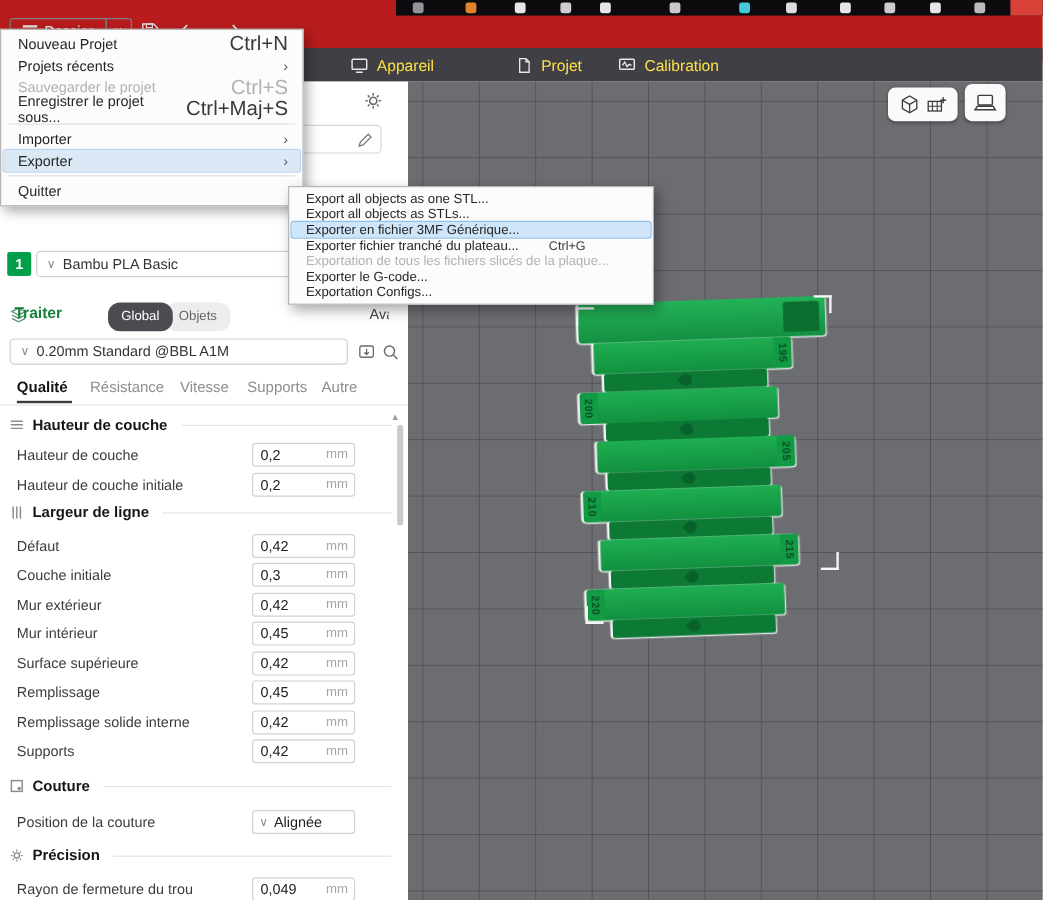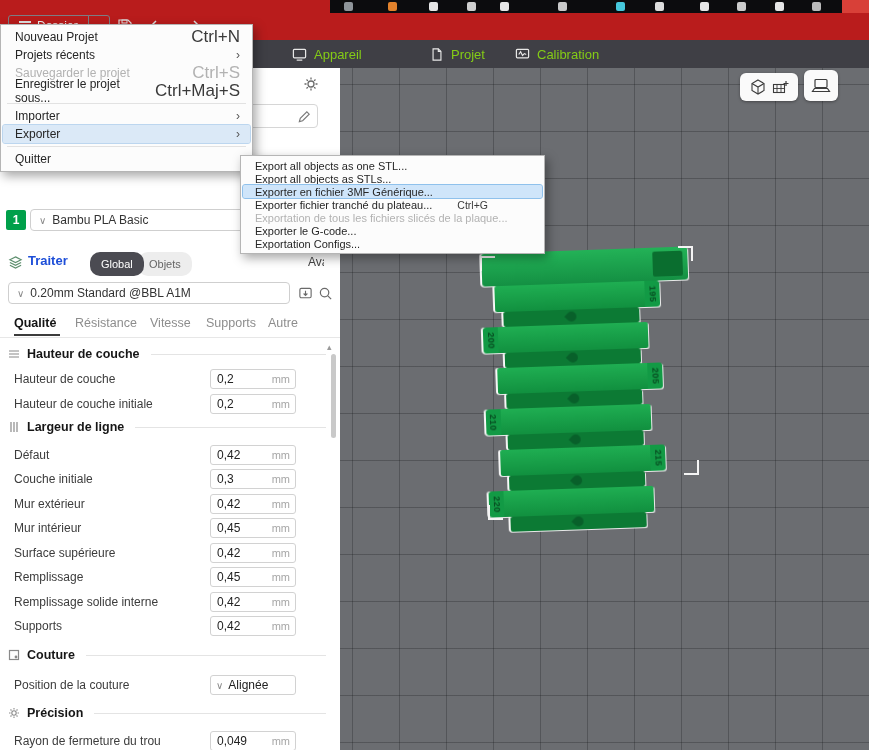--- a/index.html
+++ b/index.html
@@ -13,35 +13,35 @@
   .strip-close{position:absolute;right:0;top:0;width:27px;height:13px;background:#d84038;}
   .filegrp{position:absolute;left:8px;top:15px;height:22px;display:flex;z-index:2;}
   .file-btn{display:flex;align-items:center;gap:6px;padding:0 10px;border:1px solid #7d7d84;
             border-radius:3px 0 0 3px;color:#ececec;font-size:12px;}
   .file-caret{width:20px;margin-left:-1px;border:1px solid #7d7d84;border-radius:0 3px 3px 0;
             display:flex;align-items:center;justify-content:center;color:#cfcfcf;font-size:10px;}
   .hamburger i{display:block;width:12px;height:1.5px;background:#e0e0e0;margin:2.5px 0;}
   .mb-icon{position:absolute;top:15px;width:26px;height:22px;display:flex;align-items:center;justify-content:center;}
 
   .tabbar{position:absolute;left:0;top:40px;width:869px;height:28px;background:#3f3f45;}
-  .tab{position:absolute;top:0;height:28px;display:flex;align-items:center;gap:7px;color:#84cc16;font-size:13px;}
+  .tab{position:absolute;top:0;height:28px;display:flex;align-items:center;gap:7px;color:#fde047;font-size:13px;}
 
   
   .panel{position:absolute;left:0;top:68px;width:340px;height:682px;background:#fff;}
   .gear-top{position:absolute;left:303px;top:8px;}
   .name-field{position:absolute;left:8px;top:36px;width:310px;height:24px;border:1px solid #d6d6d6;border-radius:4px;box-sizing:border-box;}
   .name-field .pencil{position:absolute;right:5px;top:4px;}
   .filament-chip{position:absolute;left:6px;top:142px;width:20px;height:20px;background:#00a04a;color:#fff;
             font-size:12px;font-weight:bold;display:flex;align-items:center;justify-content:center;border-radius:2px;}
   .combo{border:1px solid #cfcfcf;border-radius:4px;display:flex;align-items:center;gap:6px;
             padding:0 8px;font-size:12px;color:#333;box-sizing:border-box;background:#fff;}
   .chev{color:#8a8a8a;font-size:10px;}
   .filament-combo{position:absolute;left:30px;top:141px;width:218px;height:22px;}
   .proc-icon{position:absolute;left:8px;top:187px;}
-  .proc-title{position:absolute;left:28px;top:185px;font-size:13px;font-weight:bold;color:#1d4ed8;}
+  .proc-title{position:absolute;left:12px;top:185px;font-size:13px;font-weight:bold;color:#15803d;}
   .pill{position:absolute;top:184px;height:20px;display:flex;align-items:center;padding:12px 11px;
         border-radius:10px;font-size:11px;box-sizing:border-box;}
   .pill-global{left:90px;background:#4b4b52;color:#fff;z-index:2;}
   .pill-objets{left:138px;background:#ededed;color:#666;}
   .advanced{position:absolute;left:308px;top:187px;width:16px;overflow:hidden;white-space:nowrap;font-size:12px;color:#444;}
   .profile-combo{position:absolute;left:8px;top:214px;width:282px;height:22px;}
   .icon-btn{position:absolute;width:18px;height:18px;display:flex;align-items:center;justify-content:center;}
 
   .ptab{position:absolute;top:248px;font-size:12.5px;color:#8d8d8d;}
   .ptab.active{color:#141414;font-weight:bold;}

